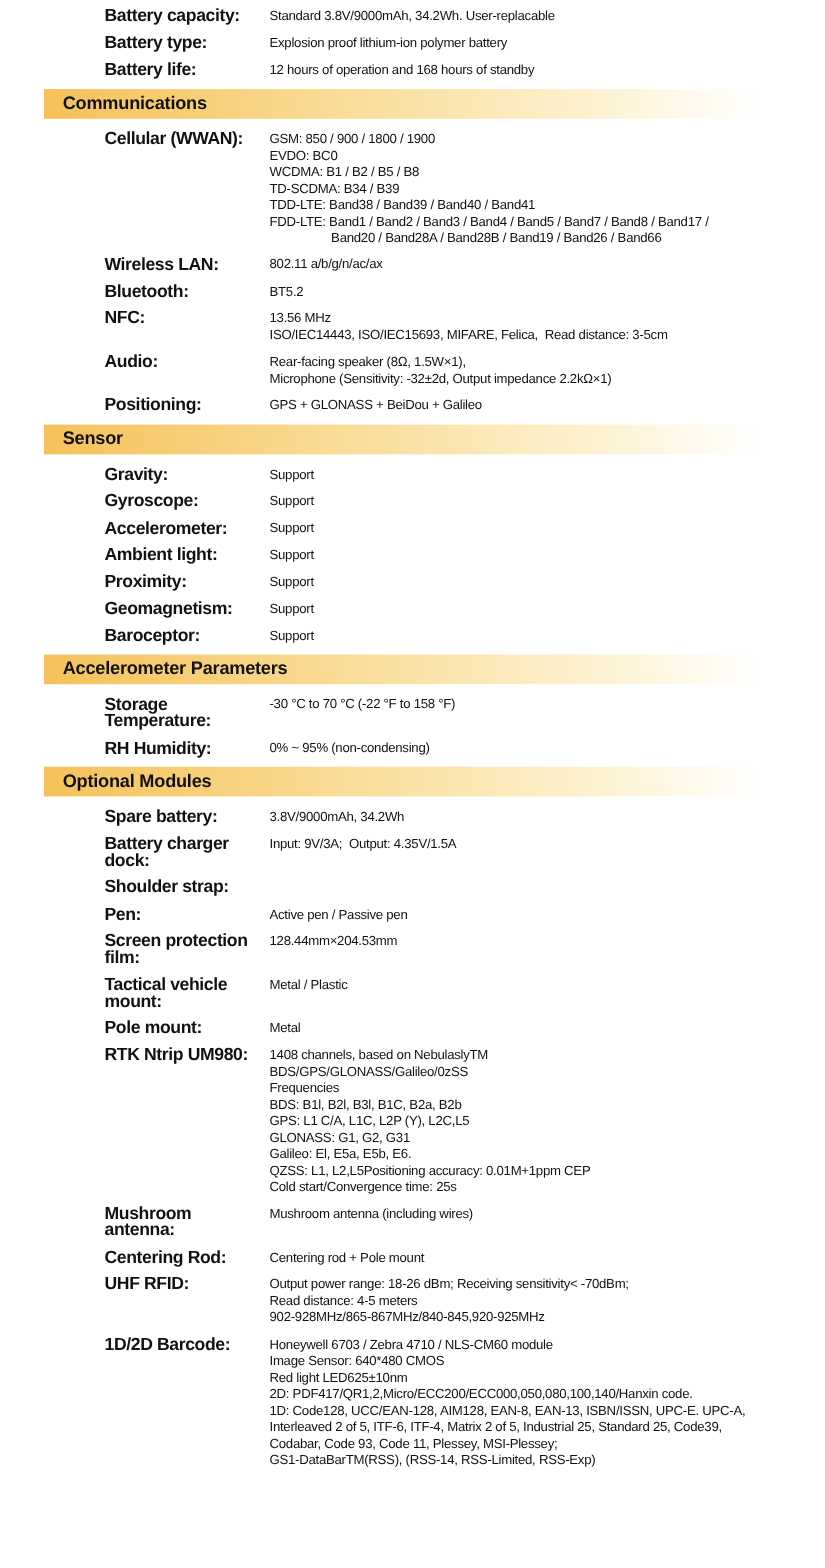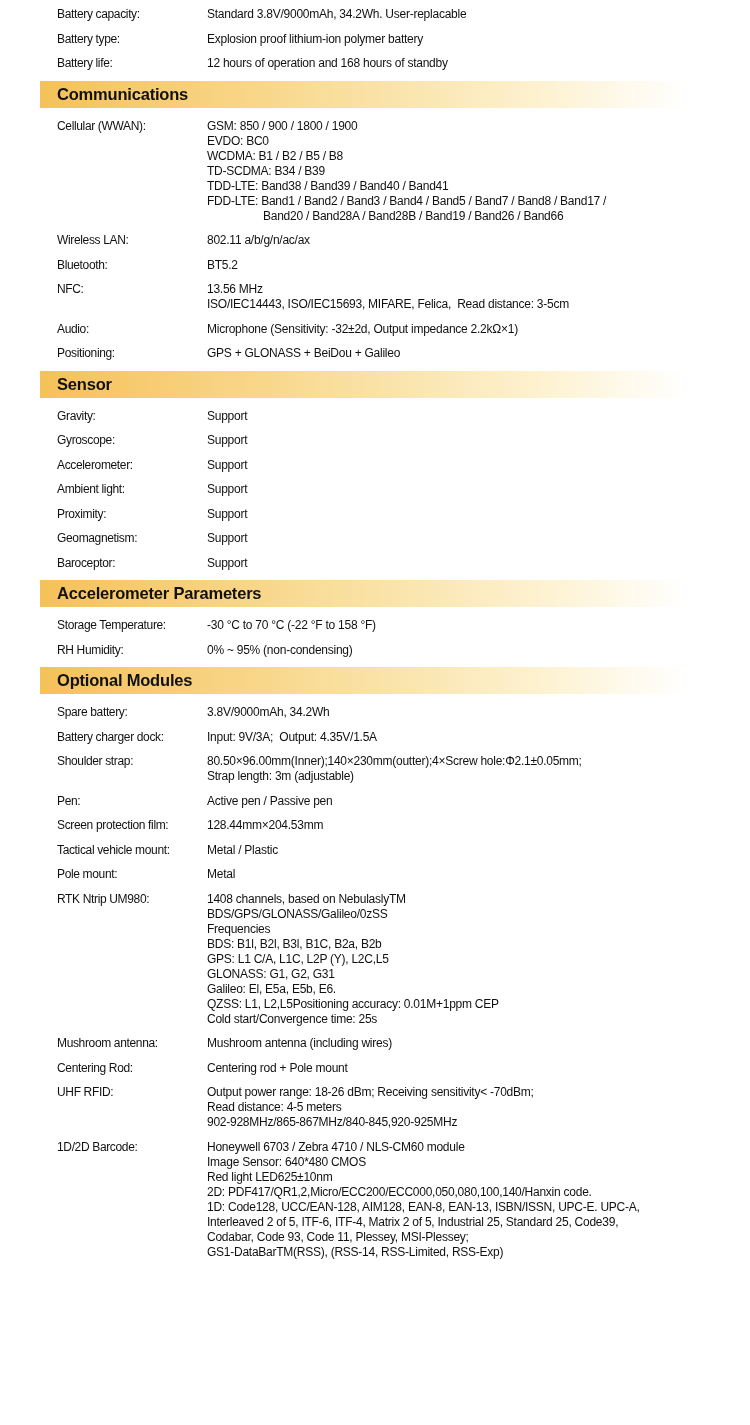--- a/index.html
+++ b/index.html
@@ -24,25 +24,26 @@
       var(--grad-a, #f5c159) 0%,
       var(--grad-b, #f9dc96) 40%,
       var(--grad-c, #fdf2d2) 75%,
       #ffffff 96%);
   }
   .section-body { padding-left: 17px; }
   .row { display: flex; margin-bottom: 9.5px; }
   .row-label {
     flex: 0 0 150px;
     width: 150px;
-    font-weight: normal;
-    font-size: 12px;
+    font-weight: bold;
+    font-size: 16px;
     line-height: 15px;
     letter-spacing: -0.35px;
     padding-right: 6px;
+    margin-left: 38px;
   }
   .row-value {
     flex: 1;
     font-size: 12px;
     line-height: 15px;
     letter-spacing: -0.25px;
   }
   .vline { white-space: pre-wrap; }
   .vline.indent { padding-left: 56px; }
 </style>
@@ -100,20 +101,21 @@
         <div class="row">
           <div class="row-label">NFC:</div>
           <div class="row-value">
             <div class="vline">13.56 MHz</div>
             <div class="vline">ISO/IEC14443, ISO/IEC15693, MIFARE, Felica,  Read distance: 3-5cm</div>
           </div>
         </div>
         <div class="row">
           <div class="row-label">Audio:</div>
           <div class="row-value">
+            <div class="vline">Rear-facing speaker (8Ω, 1.5W×1),</div>
             <div class="vline">Microphone (Sensitivity: -32±2d, Output impedance 2.2kΩ×1)</div>
           </div>
         </div>
         <div class="row">
           <div class="row-label">Positioning:</div>
           <div class="row-value">
             <div class="vline">GPS + GLONASS + BeiDou + Galileo</div>
           </div>
         </div>
       </div>
@@ -186,24 +188,20 @@
           </div>
         </div>
         <div class="row">
           <div class="row-label">Battery charger dock:</div>
           <div class="row-value">
             <div class="vline">Input: 9V/3A;  Output: 4.35V/1.5A</div>
           </div>
         </div>
         <div class="row">
           <div class="row-label">Shoulder strap:</div>
-          <div class="row-value">
-            <div class="vline">80.50×96.00mm(Inner);140×230mm(outter);4×Screw hole:Φ2.1±0.05mm;</div>
-            <div class="vline">Strap length: 3m (adjustable)</div>
-          </div>
         </div>
         <div class="row">
           <div class="row-label">Pen:</div>
           <div class="row-value">
             <div class="vline">Active pen / Passive pen</div>
           </div>
         </div>
         <div class="row">
           <div class="row-label">Screen protection film:</div>
           <div class="row-value">

